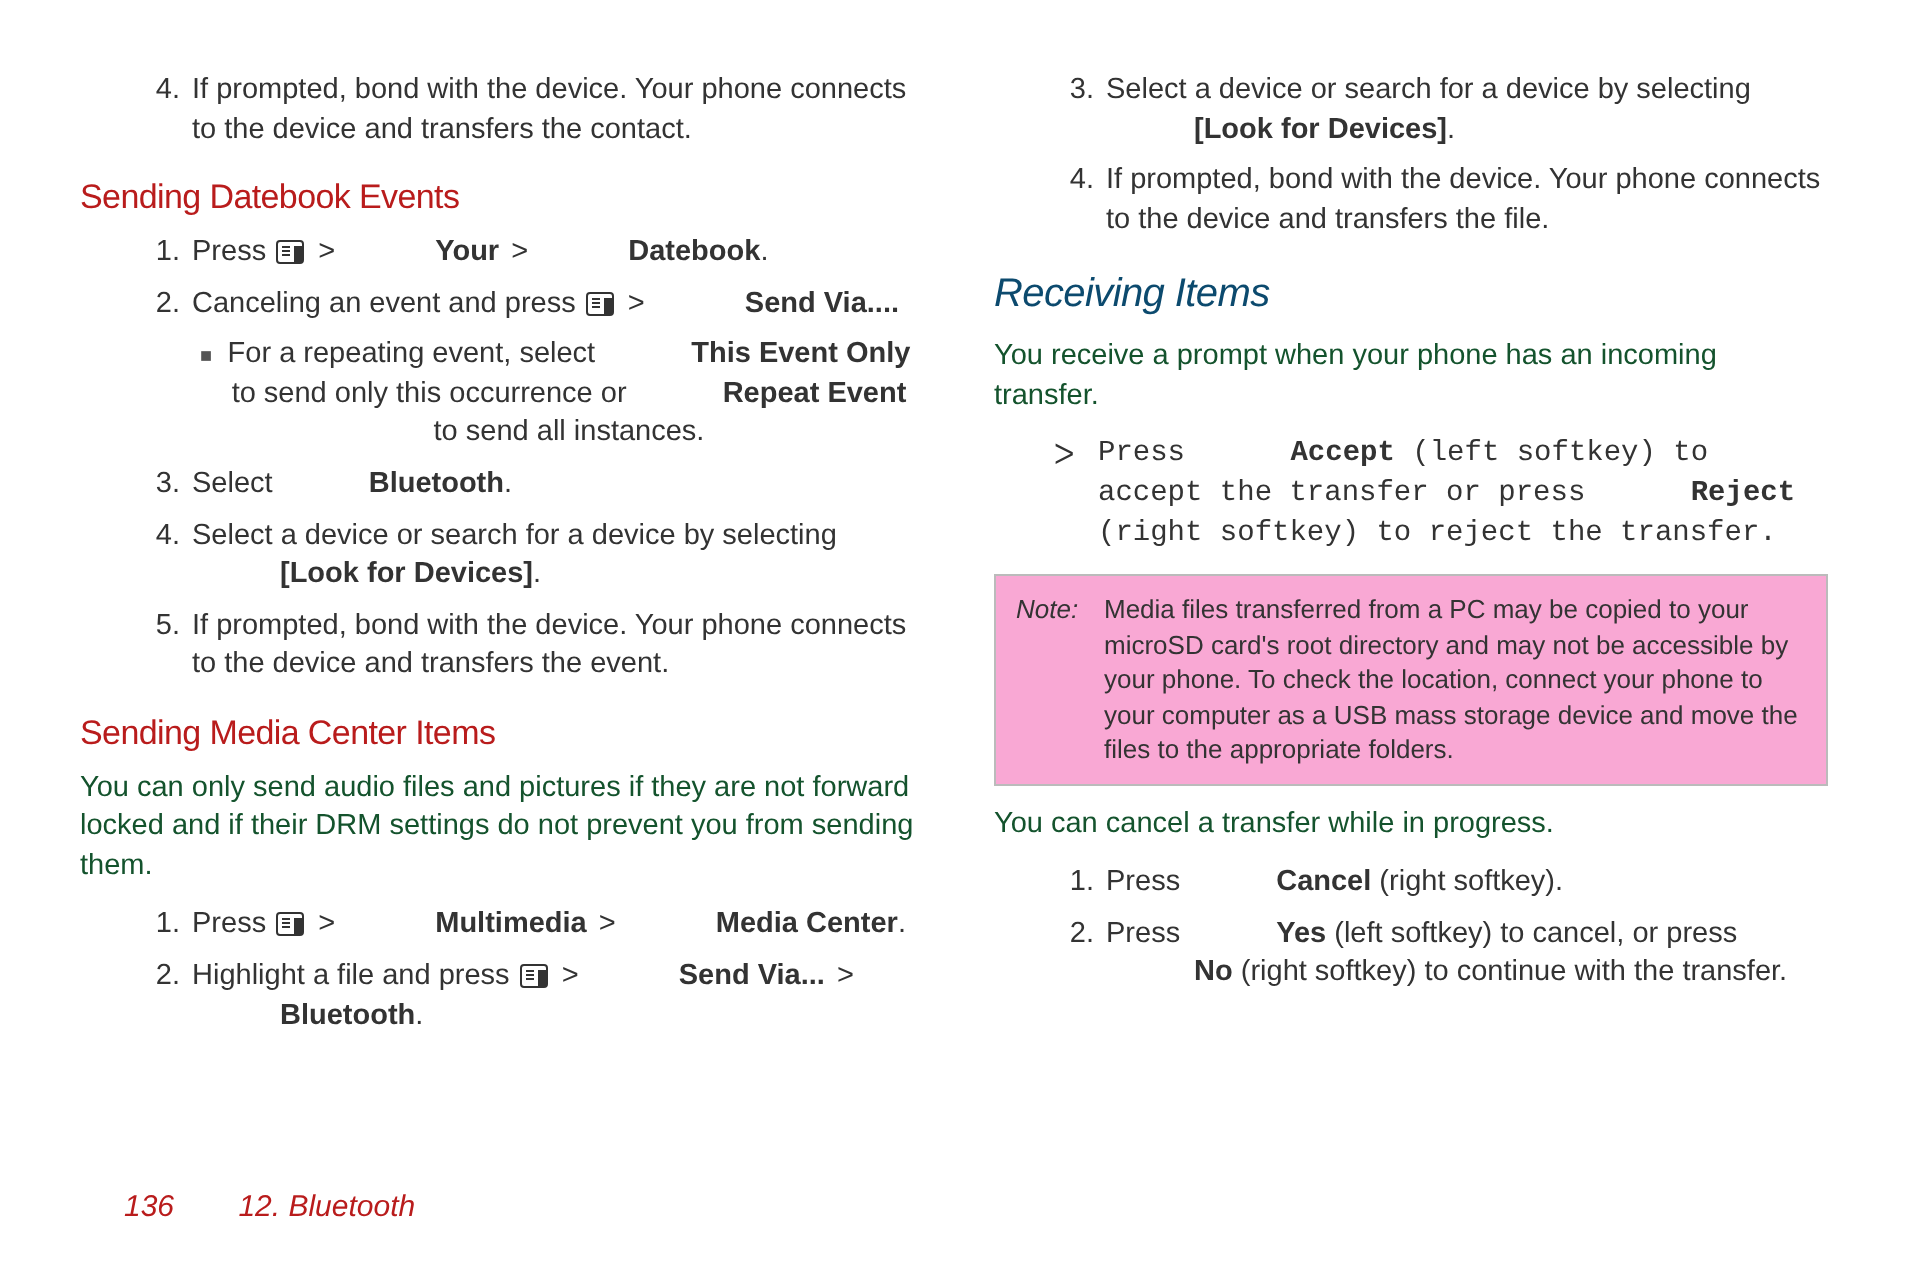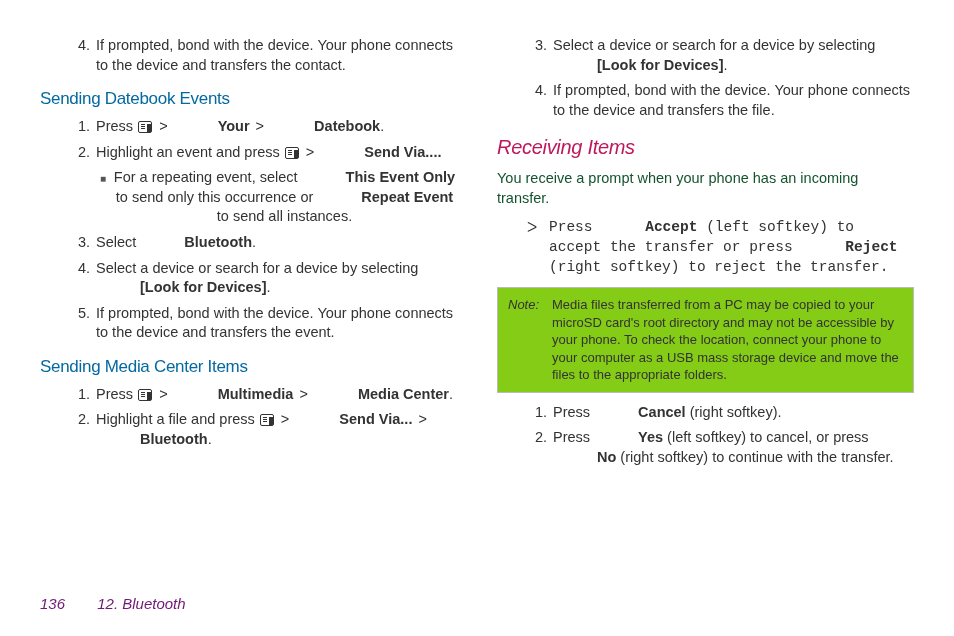--- a/index.html
+++ b/index.html
@@ -14,58 +14,58 @@
   .col { flex: 1; min-width: 0; }
   .step { display: flex; margin: 6px 0 6px 30px; font-size: 14.5px; line-height: 1.35; color: #333; }
   .step .num { width: 20px; flex-shrink: 0; text-align: right; margin-right: 6px; font-family: Arial; }
   .step .body { flex: 1; }
   .sub { display: flex; margin: 4px 0 6px 60px; font-size: 14.5px; line-height: 1.35; }
   .sub .bul { width: 12px; flex-shrink: 0; font-size: 10px; color: #555; margin-top: 4px; }
   .sub .body { flex: 1; text-align: center; }
   .arrow-line { display: flex; margin: 8px 0 8px 30px; font-size: 14.5px; line-height: 1.35; }
   .arrow-line .bul { width: 22px; flex-shrink: 0; font-size: 14px; color: #333; }
   .arrow-line .body { flex: 1; font-family: Liberation Mono, monospace; }
-  .h3 { font-family: Arial, Helvetica, sans-serif; font-size: 17px; color: #0369a1; margin: 14px 0 8px 0; letter-spacing: -0.3px; }
-  .h2 { font-family: Arial, Helvetica, sans-serif; font-style: italic; font-size: 20px; color: #be185d; margin: 16px 0 10px 0; letter-spacing: -0.3px; }
+  .h3 { font-family: Arial, Helvetica, sans-serif; font-size: 17px; color: #b91c1c; margin: 14px 0 8px 0; letter-spacing: -0.3px; }
+  .h2 { font-family: Arial, Helvetica, sans-serif; font-style: italic; font-size: 20px; color: #0c4a6e; margin: 16px 0 10px 0; letter-spacing: -0.3px; }
   .para { font-size: 14.5px; line-height: 1.35; margin: 6px 0 10px 0; color: #14532d; }
   .bold { font-weight: bold; margin-left: 44px; }
   .icon-phone {
     display: inline-block;
     width: 14px; height: 12px;
     border: 1.5px solid #333;
     border-radius: 2px;
     vertical-align: -2px;
     position: relative;
     margin: 0 1px;
     background:
       linear-gradient(#333,#333) 2px 2px/4px 1px no-repeat,
       linear-gradient(#333,#333) 2px 4px/4px 1px no-repeat,
       linear-gradient(#333,#333) 2px 6px/4px 1px no-repeat,
       linear-gradient(#333,#333) 8px 2px/4px 8px no-repeat;
   }
   .gt { font-family: Arial; font-weight: normal; margin: 0 2px; }
   .notebox {
     border: 1px solid #bbb;
-    background: #84cc16;
+    background: #f9a8d4;
     padding: 8px 10px;
     font-size: 13px;
     line-height: 1.35;
     color: #333;
     display: flex;
     margin: 10px 0;
   }
   .notebox .nl { font-style: italic; width: 44px; flex-shrink: 0; }
   .notebox .nb { flex: 1; }
   .footer {
     position: absolute;
-    left: 40px;
+    left: 62px;
     bottom: 24px;
     font-style: italic;
     font-size: 15px;
-    color: #701a75;
+    color: #b91c1c;
   }
   .footer .pn { margin-right: 28px; }
 </style>
 </head>
 <body>
 
 <div class="columns">
 
   <div class="col">
 
@@ -83,21 +83,21 @@
         <span class="gt">&gt;</span>
         <span class="bold">Your</span>
         <span class="gt">&gt;</span>
         <span class="bold">Datebook</span><span>.</span>
       </div>
     </div>
 
     <div class="step">
       <div class="num">2.</div>
       <div class="body">
-        <span>Highlight an event and press </span><span class="icon-phone"></span>
+        <span>Canceling an event and press </span><span class="icon-phone"></span>
         <span class="gt">&gt;</span>
         <span class="bold">Send Via....</span>
       </div>
     </div>
 
     <div class="sub">
       <div class="bul">■</div>
       <div class="body">
         <span>For a repeating event, select </span><span class="bold">This Event Only</span><span> to send only this occurrence or </span><span class="bold">Repeat Event</span><span> to send all instances.</span>
       </div>
@@ -117,20 +117,21 @@
       </div>
     </div>
 
     <div class="step">
       <div class="num">5.</div>
       <div class="body">If prompted, bond with the device. Your phone connects to the device and transfers the event.</div>
     </div>
 
     <div class="h3">Sending Media Center Items</div>
 
+    <div class="para">You can only send audio files and pictures if they are not forward locked and if their DRM settings do not prevent you from sending them.</div>
 
     <div class="step">
       <div class="num">1.</div>
       <div class="body">
         <span>Press </span><span class="icon-phone"></span>
         <span class="gt">&gt;</span>
         <span class="bold">Multimedia</span>
         <span class="gt">&gt;</span>
         <span class="bold">Media Center</span><span>.</span>
       </div>
@@ -173,20 +174,21 @@
         <span>Press </span><span class="bold">Accept</span><span> (left softkey) to accept the transfer or press </span><span class="bold">Reject</span><span> (right softkey) to reject the transfer.</span>
       </div>
     </div>
 
     <div class="notebox">
       <div class="nl">Note:</div>
       <div class="nb">Media files transferred from a PC may be copied to your microSD card's root directory and may not be accessible by your phone. To check the location, connect your phone to your computer as a USB mass storage device and move the files to the appropriate folders.</div>
     </div>
 
 
+    <div class="para">You can cancel a transfer while in progress.</div>
 
     <div class="step">
       <div class="num">1.</div>
       <div class="body">
         <span>Press </span><span class="bold">Cancel</span><span> (right softkey).</span>
       </div>
     </div>
 
     <div class="step">
       <div class="num">2.</div>

